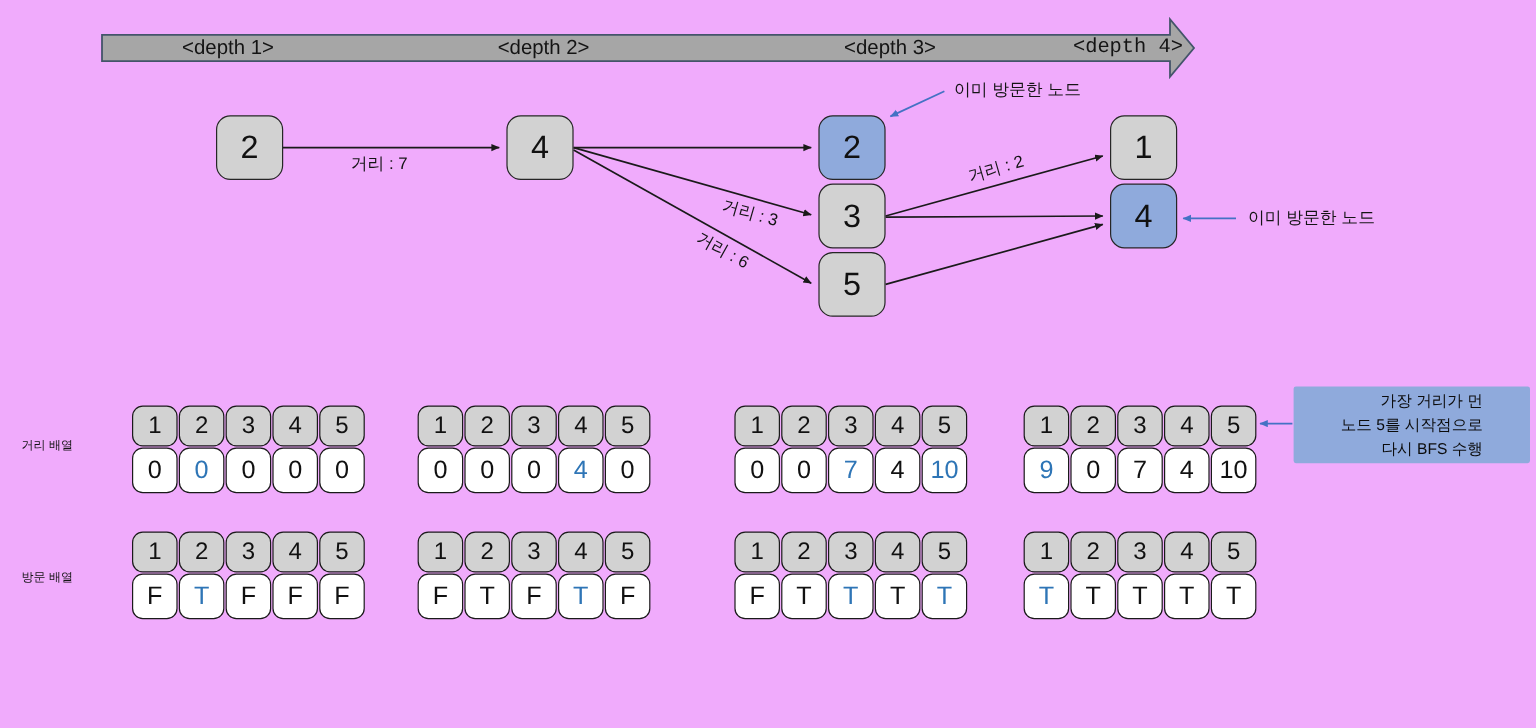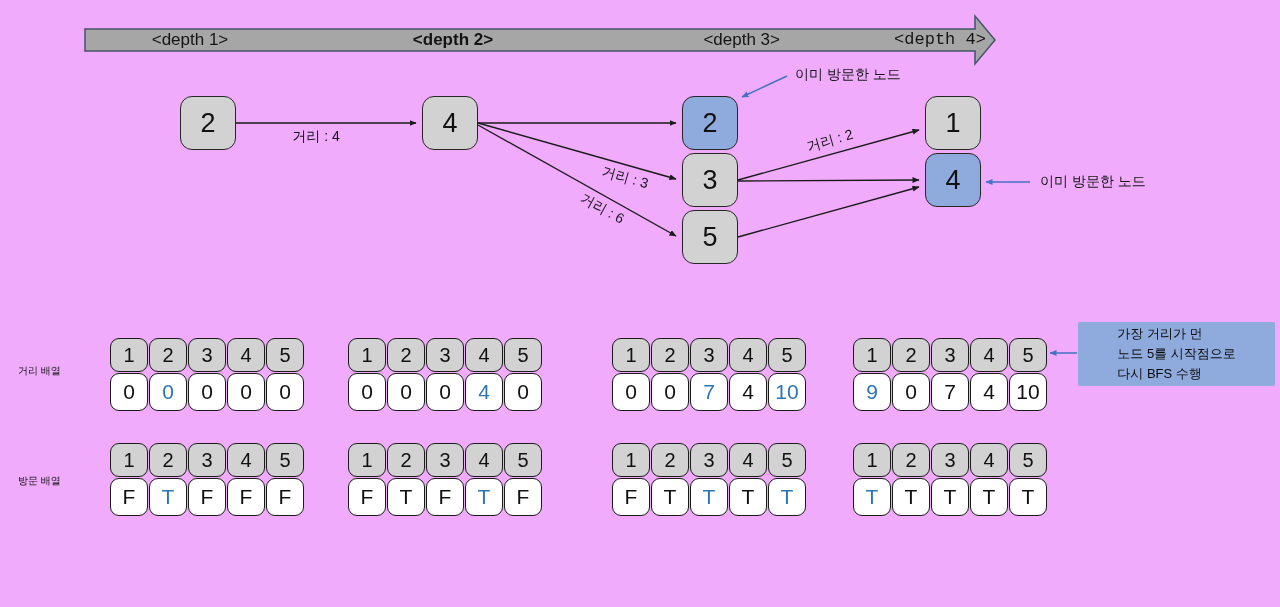--- a/index.html
+++ b/index.html
@@ -9,41 +9,41 @@
   }
   svg.overlay{position:absolute;left:0;top:0;width:1280px;height:607px;pointer-events:none;}
   .bar{fill:var(--bar-gray,#A6A6A6);stroke:var(--bar-border,#44546A);stroke-width:1.5px;}
   .edge{stroke:var(--edge-color,#1a1a1a);stroke-width:1.4px;}
   .bedge{stroke:var(--arrow-blue,#4472C4);stroke-width:1.5px;}
   .mk-black{fill:var(--edge-color,#1a1a1a);}
   .mk-blue{fill:var(--arrow-blue,#4472C4);}
 
   .depth-label{position:absolute;top:30px;width:140px;text-align:center;
     font-size:17px;color:#141414;}
-  .dl0{left:120px;} .dl1{left:383px;font-weight:bold;} .dl2{left:640px;text-align:right;} .dl3{left:870px;font-family:Liberation Mono, monospace;}
+  .dl0{left:120px;} .dl1{left:383px;} .dl2{left:640px;text-align:right;} .dl3{left:870px;font-family:Liberation Mono, monospace;}
 
   .node{position:absolute;width:56px;height:54px;border:1.6px solid #262626;
     border-radius:12px;display:flex;align-items:center;justify-content:center;
     font-size:27px;box-sizing:border-box;}
   .node.gray{background:var(--node-gray,#D2D2D2);}
   .node.blue{background:var(--node-blue,#8FAADC);}
 
   .edge-label{position:absolute;width:86px;text-align:center;font-size:14px;color:#141414;}
   .el1{left:273px;top:128px;}
   .el2{left:582px;top:169px;transform:rotate(16deg);}
   .el3{left:559px;top:200px;transform:rotate(29deg);}
   .el4{left:787px;top:132px;transform:rotate(-16deg);}
 
   .annotation{position:absolute;font-size:14px;color:#141414;white-space:nowrap;}
   .ann1{left:795px;top:66px;}
   .ann2{left:1040px;top:173px;}
 
   .callout{position:absolute;left:1078px;top:322px;width:197px;height:64px;
     background:var(--callout-blue,#8FAADC);display:flex;align-items:center;justify-content:center;
-    text-align:left;font-size:13px;line-height:1.55;white-space:pre-line;border-radius:2px;color:#0b0b0b;}
+    text-align:right;font-size:13px;line-height:1.55;white-space:pre-line;border-radius:2px;color:#0b0b0b;}
 
   .rowlabel{position:absolute;font-size:10px;color:#141414;white-space:nowrap;}
   .rl1{left:18px;top:364px;}
   .rl2{left:18px;top:474px;}
 
   .agroup{position:absolute;display:flex;flex-direction:column;gap:1px;}
   .arow{display:flex;gap:1px;}
   .cell{width:38px;border:1.6px solid #1a1a1a;border-radius:9px;box-sizing:border-box;
     display:flex;align-items:center;justify-content:center;background:#fff;}
   .cell.hdr{height:34px;background:var(--cell-gray,#D2D2D2);font-size:20px;}
@@ -102,21 +102,21 @@
         <span>5</span>
       </div>
       <div class="node gray" style="left: 925px; top: 96px;">
         <span>1</span>
       </div>
       <div class="node blue" style="left: 925px; top: 153px;">
         <span>4</span>
       </div>
     </div>
 
-  <div class="edge-label el1">거리 : 4</div>
+  <div class="edge-label el1">거리 : 7</div>
   <div class="edge-label el2">거리 : 3</div>
   <div class="edge-label el3">거리 : 6</div>
   <div class="edge-label el4">거리 : 2</div>
 
   <div class="annotation ann1">이미 방문한 노드</div>
   <div class="annotation ann2">이미 방문한 노드</div>
 
   <div class="callout">가장 거리가 먼
 노드 5를 시작점으로
 다시 BFS 수행</div>

